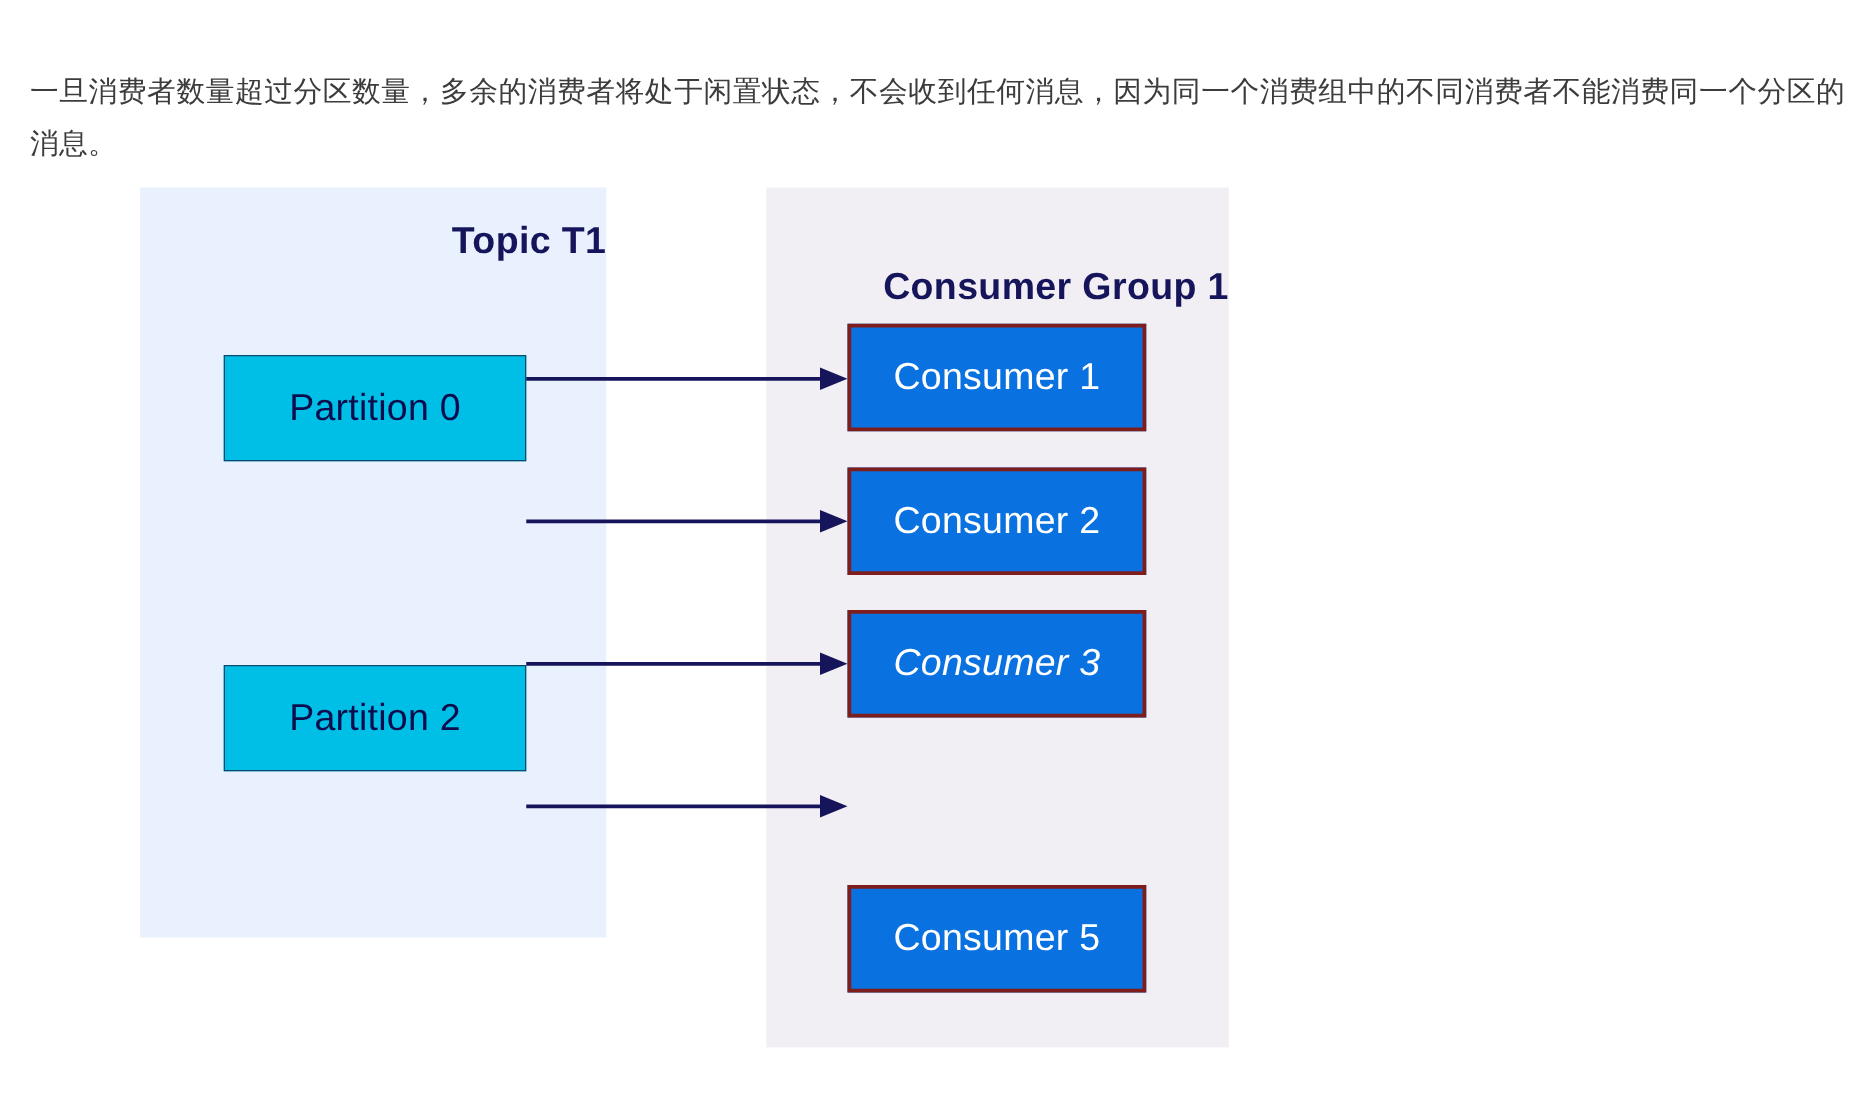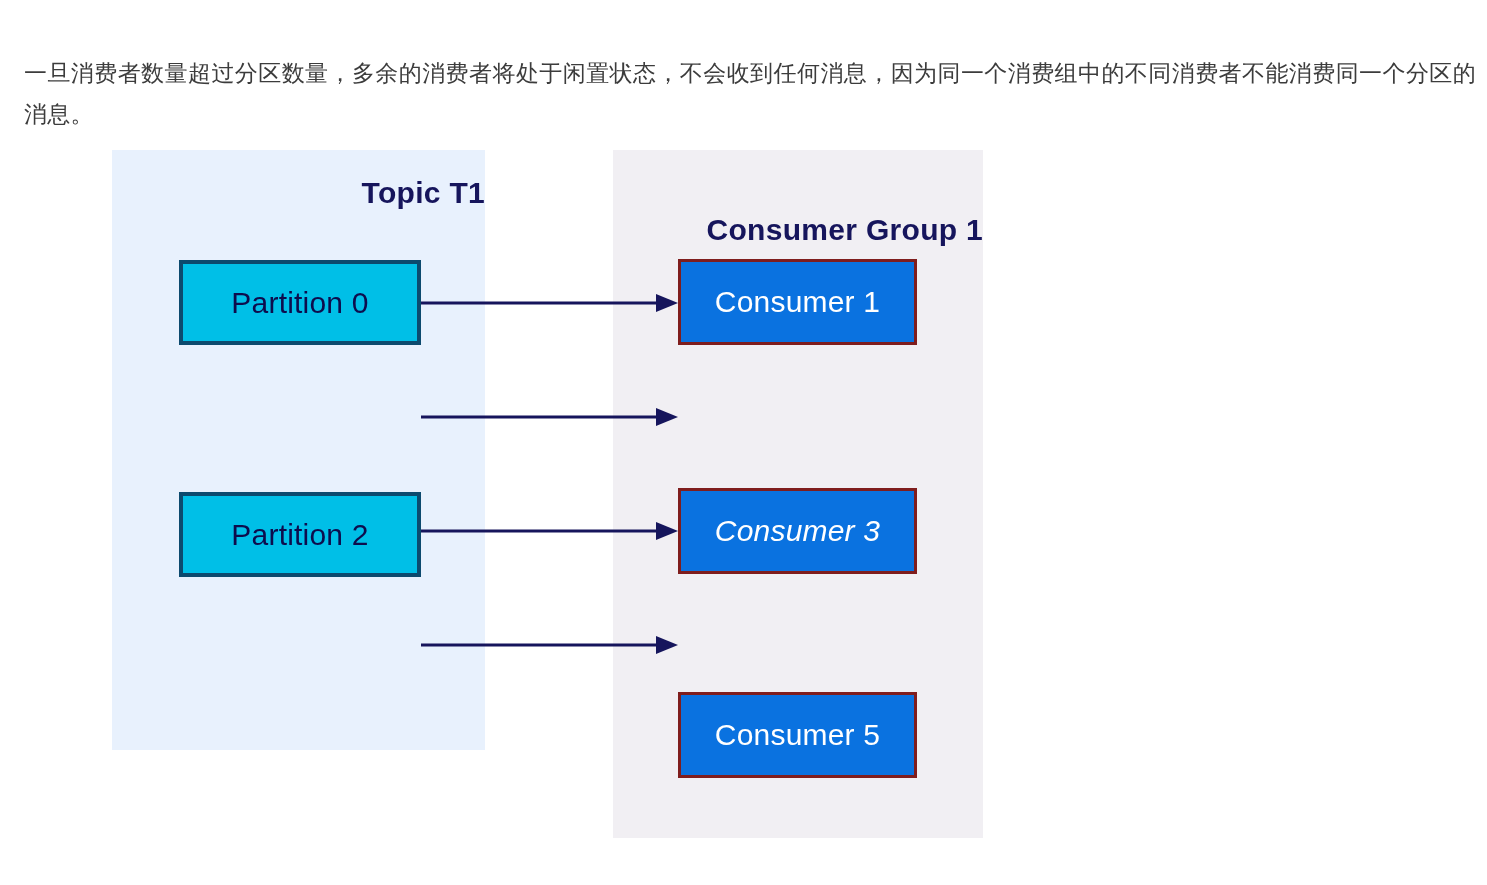--- a/index.html
+++ b/index.html
@@ -84,21 +84,22 @@
     font-size: 30px;
     letter-spacing: 0.2px;
     white-space: nowrap;
   }
   .partition-box {
     left: 179px;
     width: 242px;
     height: 85px;
     background: #00bfe7;
     color: #0d0d4d;
-    border: 4px solid #0c4a6e;
+    border: 1px solid #0c4a6e;
+    margin-top: 24px;
   }
   .consumer-box {
     left: 678px;
     width: 239px;
     height: 86px;
     background: #0a72e0;
     color: #ffffff;
     border: 3px solid #7f1d1d;
   }
 
@@ -125,25 +126,26 @@
 
   <div class="panel" id="topic-panel">
     <div class="panel-title">Topic T1</div>
   </div>
 
   <div class="panel" id="consumer-group-panel">
     <div class="panel-title">Consumer Group 1</div>
   </div>
 
   <div class="node-box partition-box" style="top:260px;">Partition 0</div>
-  <div class="node-box partition-box" style="top:492px;text-align:center;">Partition 2</div>
+  <div class="node-box partition-box" style="top:508px;text-align:center;">Partition 2</div>
 
   <div class="node-box consumer-box" style="top:259px;">Consumer 1</div>
+  <div class="node-box consumer-box" style="top:374px;">Consumer 2</div>
   <div class="node-box consumer-box" style="top:488px;font-style:italic;">Consumer 3</div>
-  <div class="node-box consumer-box" style="top:692px;text-align:center;">Consumer 5</div>
+  <div class="node-box consumer-box" style="top:708px;text-align:center;">Consumer 5</div>
 
   <div class="arrow" style="top:293px;">
     <svg viewBox="0 0 257 20" preserveAspectRatio="none">
       <line x1="0" y1="10" x2="240" y2="10" stroke="#16155c" stroke-width="3"></line>
       <polygon points="257,10 235,19 235,1" fill="#16155c"></polygon>
     </svg>
   </div>
   <div class="arrow" style="top:407px;">
     <svg viewBox="0 0 257 20" preserveAspectRatio="none">
       <line x1="0" y1="10" x2="240" y2="10" stroke="#16155c" stroke-width="3"></line>

